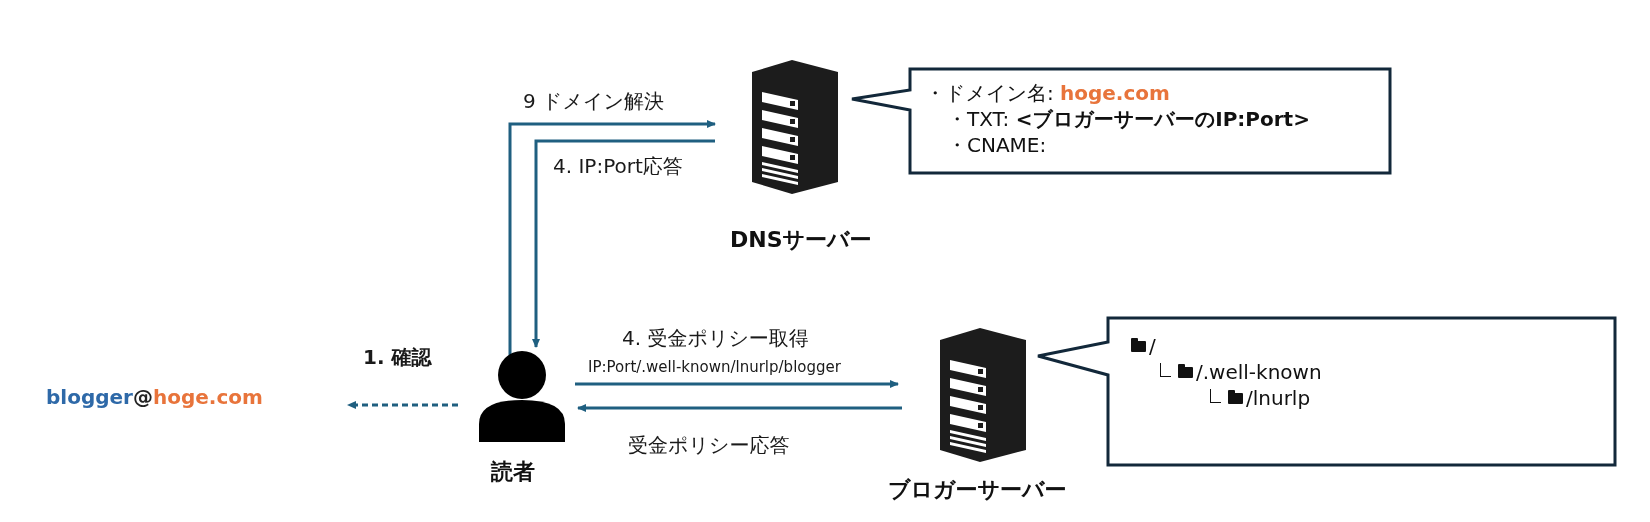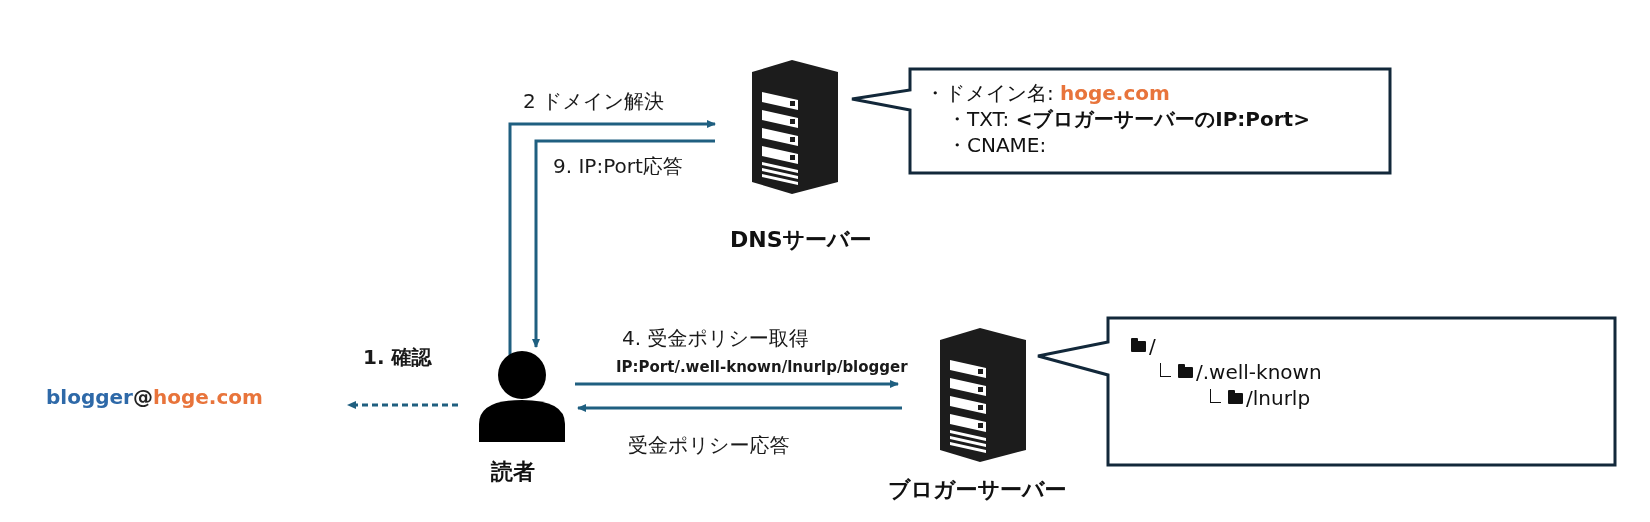--- a/index.html
+++ b/index.html
@@ -87,24 +87,24 @@
   <path d="M910,69 L1390,69 L1390,173 L910,173 L910,110 L852,99 L910,90 Z" fill="#ffffff" stroke="#12283a" stroke-width="3"></path>
 
   <path d="M1108,318 L1615,318 L1615,465 L1108,465 L1108,375 L1038,356 L1108,342 Z" fill="#ffffff" stroke="#12283a" stroke-width="3"></path>
 </svg>
 
 <div class="abs email" style="left:46px; top:385px;">
   <span style="color:#2e69a8">blogger</span><span style="color:#222">@</span><span style="color:#e8743b">hoge.com</span>
 </div>
 
 <div class="abs lbl" style="left:363px; top:344px;font-weight:bold;">1. 確認</div>
-<div class="abs lbl" style="left:523px; top:88px;">2 ドメイン解決</div>
-<div class="abs lbl" style="left:553px; top:153px;">9. IP:Port応答</div>
+<div class="abs lbl" style="left:523px; top:88px;">9 ドメイン解決</div>
+<div class="abs lbl" style="left:553px; top:153px;">4. IP:Port応答</div>
 <div class="abs lbl" style="left:622px; top:325px;">4. 受金ポリシー取得</div>
-<div class="abs small" style="left:616px; top:358px;font-weight:bold;">IP:Port/.well-known/lnurlp/blogger</div>
+<div class="abs small" style="left:588px; top:358px;">IP:Port/.well-known/lnurlp/blogger</div>
 <div class="abs lbl" style="left:628px; top:432px;">受金ポリシー応答</div>
 
 <div class="abs node-label" style="left:491px; top:457px;">読者</div>
 <div class="abs node-label" style="left:730px; top:193px;margin-top:32px;">DNSサーバー</div>
 <div class="abs node-label" style="left:888px; top:475px;">ブロガーサーバー</div>
 
 <div class="abs callout-text" style="left:925px; top:80px;">
   <div>
     <span>・ドメイン名: </span><span class="bold" style="color:#e8743b">hoge.com</span>
   </div>

